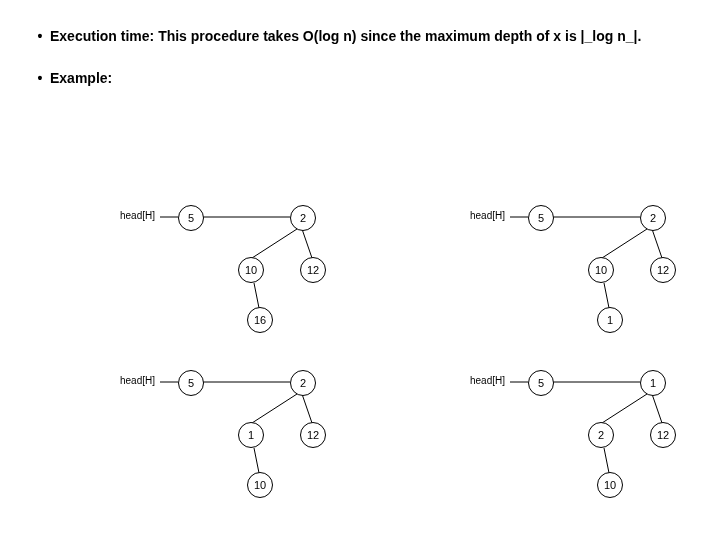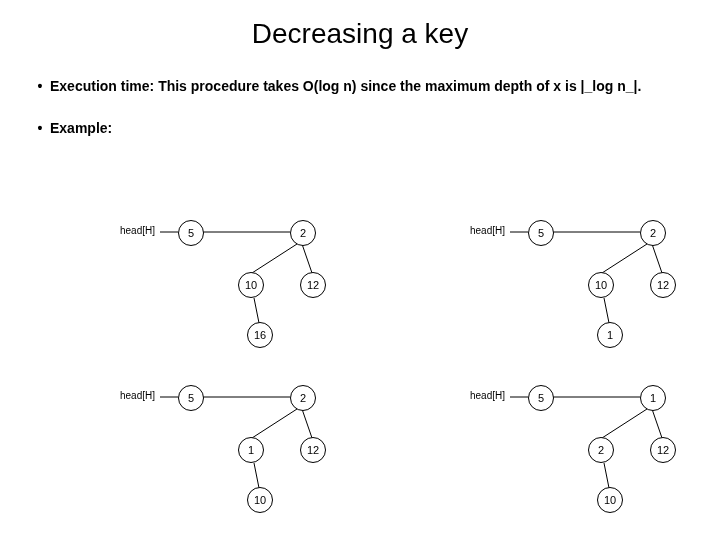--- a/index.html
+++ b/index.html
@@ -3,21 +3,21 @@
 <meta charset="utf-8">
 <style>
   body{margin:0;font-family:Arial,Helvetica,sans-serif;font-size:14px;color:#000;background:#fff}
   .slide{width:720px;height:540px;position:relative;}
   .title{font-size:28px;text-align:center;padding-top:18px;font-weight:400}
   .bullets{padding:28px 30px 0 30px}
   .row{display:flex;align-items:flex-start;margin-bottom:26px;font-weight:700}
   .dot{width:20px;flex:none;text-align:center}
   .txt{flex:1}
 
-  .forest{position:absolute;left:0;top:210px;width:720px;height:330px}
+  .forest{position:absolute;left:0;top:195px;width:720px;height:330px}
   .quad{position:absolute;width:350px;height:165px}
   .q1{left:20px;top:0}
   .q2{left:370px;top:0}
   .q3{left:20px;top:165px}
   .q4{left:370px;top:165px}
 
   .head{position:absolute;font-size:10px}
 
   .node{
     position:absolute;width:26px;height:26px;border:1px solid #000;border-radius:50%;
@@ -25,21 +25,20 @@
     box-sizing:border-box;
   }
   svg.edges{position:absolute;left:0;top:0;pointer-events:none}
   line{stroke:#000;stroke-width:1}
 </style>
 </head>
 <body>
 
 <div class="slide">
 
-  <div class="title">Decreasing a key</div>
 
   <div class="bullets">
     <div class="row">
       <div class="dot">•</div>
       <div class="txt">Execution time: This procedure takes O(log n) since the maximum depth of x is |_log n_|.</div>
     </div>
     <div class="row">
       <div class="dot">•</div>
       <div class="txt">Example:</div>
     </div>

